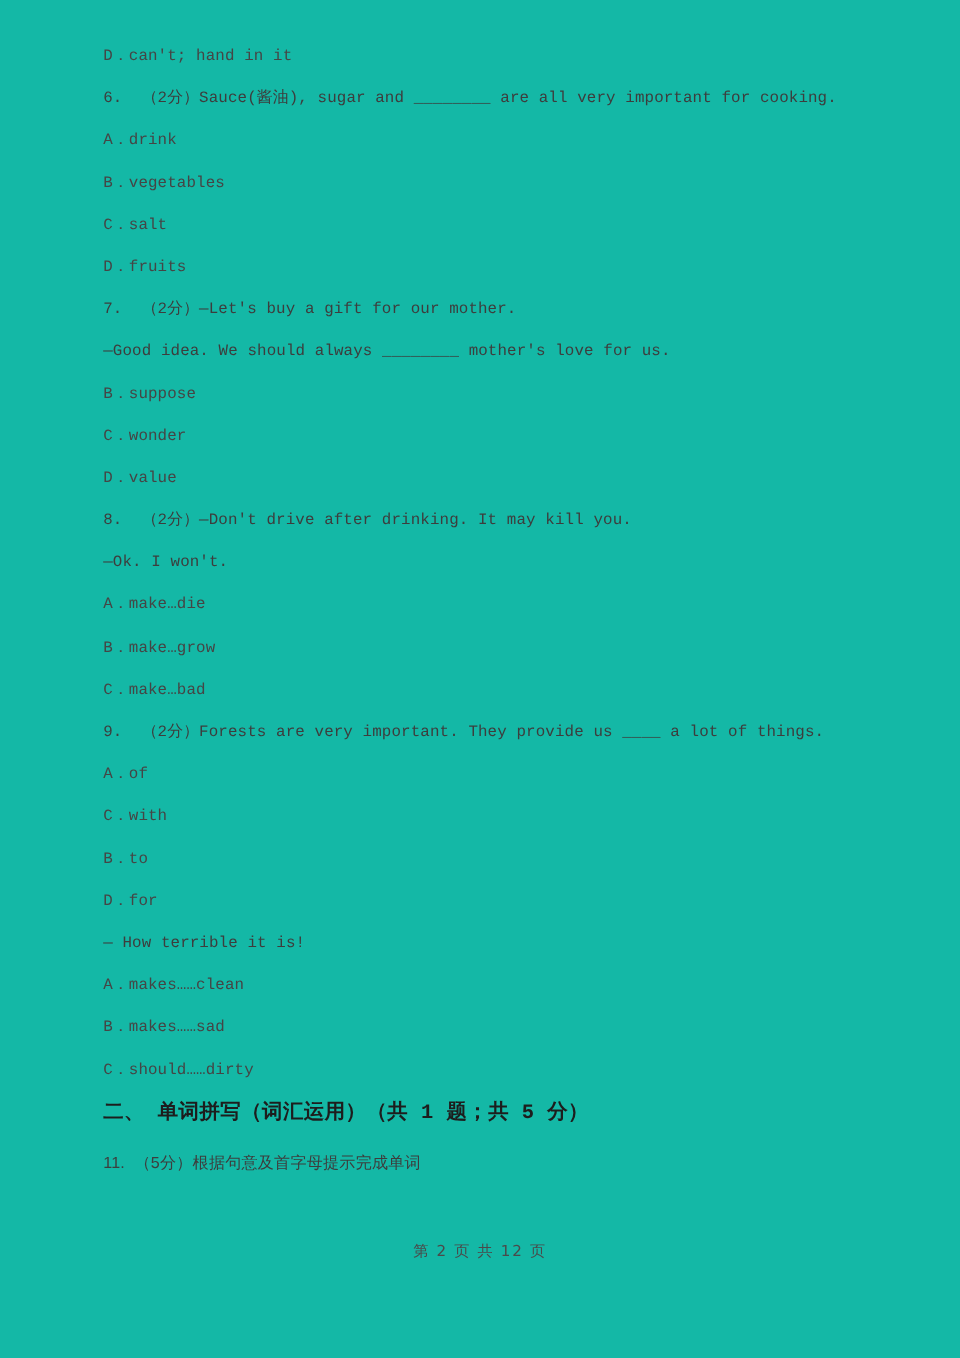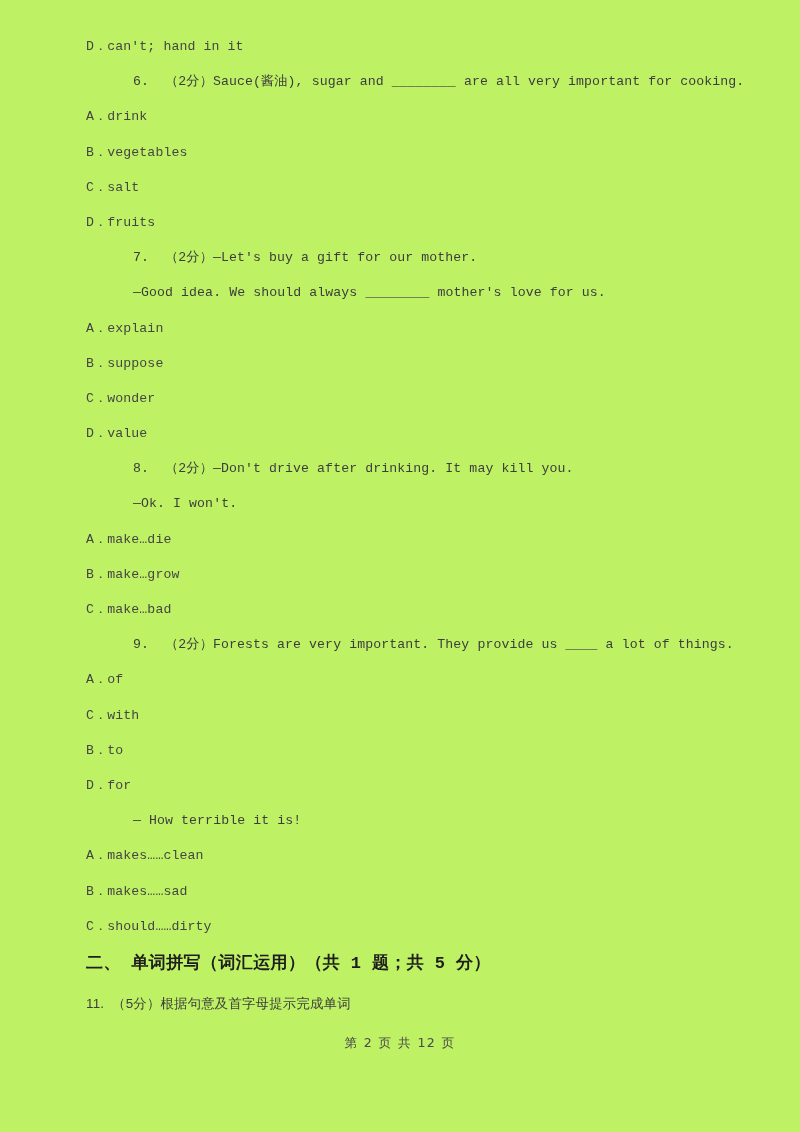--- a/index.html
+++ b/index.html
@@ -16,21 +16,21 @@
     color: #3a3a3a;
     overflow: hidden;
   }
 
   .page {
     position: absolute;
     left: 0;
     top: 0;
     width: 800px;
     height: 1132px;
-    background: #bef264;
+    background: #14b8a6;
     box-sizing: border-box;
     padding: 40px 86px 0 86px;
   }
 
   .content {
     position: relative;
   }
 
   
   .line {
@@ -40,21 +40,20 @@
     color: #414141;
     letter-spacing: 0.1px;
     white-space: pre;
     margin: 0 0 22.2px 0;
     height: 13px;
   }
 
   
   .line.stem {
     color: #3d3d3d;
-    margin-left: 47px;
   }
 
   .line.opt {
     color: #454545;
   }
 
   
   .section-heading {
     font-family: Liberation Mono, monospace;
     font-weight: bold;
@@ -94,21 +93,20 @@
 <div class="page">
   <div class="content" id="content">
       <div class="line opt">D．can't; hand in it</div>
       <div class="line stem">6.  （2分）Sauce(酱油), sugar and ________ are all very important for cooking.</div>
       <div class="line opt">A．drink</div>
       <div class="line opt">B．vegetables</div>
       <div class="line opt">C．salt</div>
       <div class="line opt">D．fruits</div>
       <div class="line stem">7.  （2分）—Let's buy a gift for our mother.</div>
       <div class="line stem">—Good idea. We should always ________ mother's love for us.</div>
-      <div class="line opt">A．explain</div>
       <div class="line opt">B．suppose</div>
       <div class="line opt">C．wonder</div>
       <div class="line opt">D．value</div>
       <div class="line stem">8.  （2分）—Don't drive after drinking. It may kill you.</div>
       <div class="line stem">—Ok. I won't.</div>
       <div class="line opt">A．make…die</div>
       <div class="line opt">B．make…grow</div>
       <div class="line opt">C．make…bad</div>
       <div class="line stem">9.  （2分）Forests are very important. They provide us ____ a lot of things.</div>
       <div class="line opt">A．of</div>

